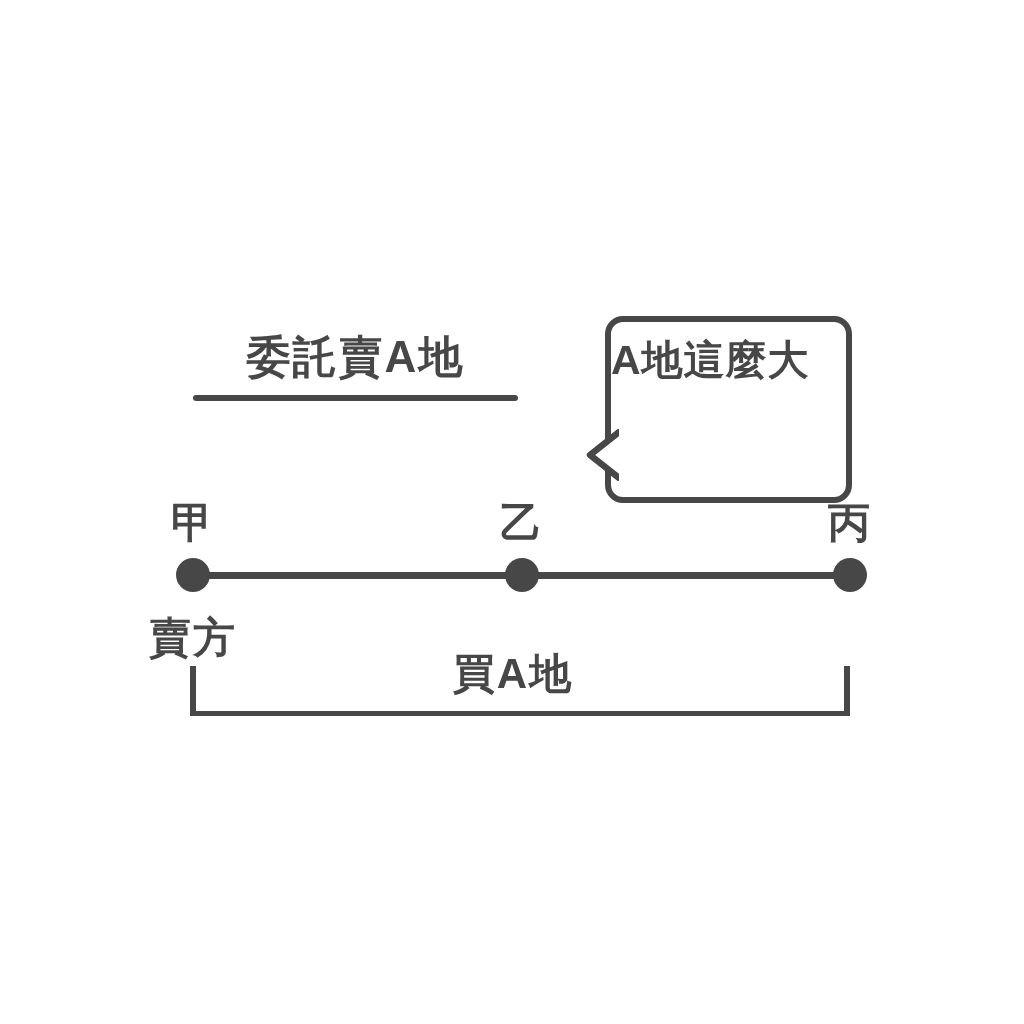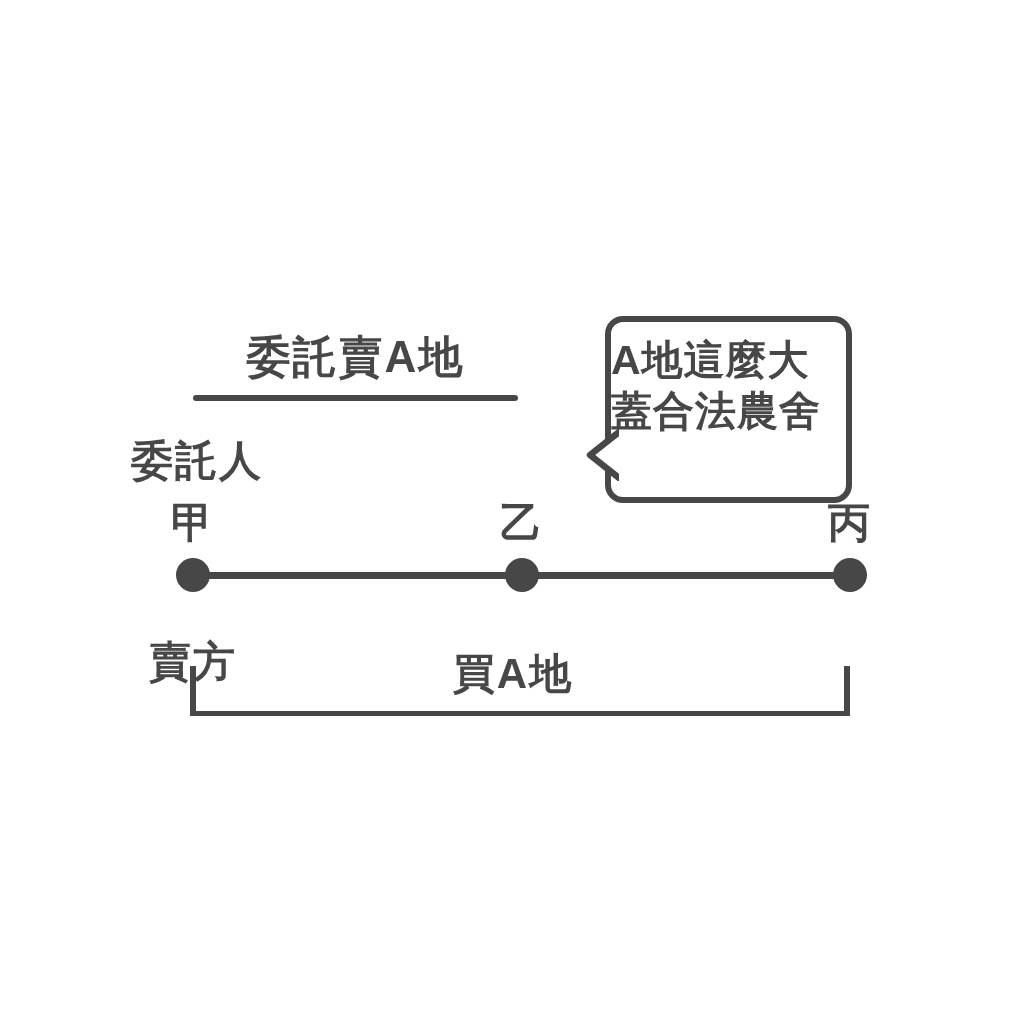--- a/index.html
+++ b/index.html
@@ -37,37 +37,35 @@
   .bubble-tail { position: absolute; left: 581px; top: 429px; width: 38px; height: 52px; }
 </style>
 </head>
 <body>
 
 <div class="canvas">
 
   <div class="lbl title" style="left:193px; top:328px; width:325px;">委託賣A地</div>
   <div class="hline" style="left:193px; top:395px; width:325px; height:6px;"></div>
 
-  <div class="lbl" style="left:112px; top:433px; width:170px;">委託人</div>
 
   <div class="lbl" style="left:153px; top:495px; width:80px;">甲</div>
   <div class="lbl" style="left:482px; top:495px; width:80px;">乙</div>
   <div class="lbl" style="left:810px; top:495px; width:80px;">丙</div>
 
   <div class="hline" style="left:193px; top:572px; width:657px; height:7px;"></div>
   <div class="dot" style="left:176px; top:558px;"></div>
   <div class="dot" style="left:505px; top:558px;"></div>
   <div class="dot" style="left:833px; top:558px;"></div>
 
-  <div class="lbl" style="left:108px; top:610px; width:170px;margin-top:24px;">賣方</div>
+  <div class="lbl" style="left:108px; top:610px; width:170px;">賣方</div>
 
   <div class="lbl" style="left:403px; top:646px; width:220px;">買A地</div>
   <div class="bracket"></div>
 
   <div class="bubble">
     <div>A地這麼大</div>
-    <div>蓋合法農舍</div>
   </div>
   <svg class="bubble-tail" viewBox="0 0 38 52">
     <path d="M38 3 L9 26 L38 49" fill="#ffffff" stroke="#474747" stroke-width="6.5" stroke-linejoin="round" stroke-linecap="round"></path>
   </svg>
 
 </div>
 
 </body></html>

